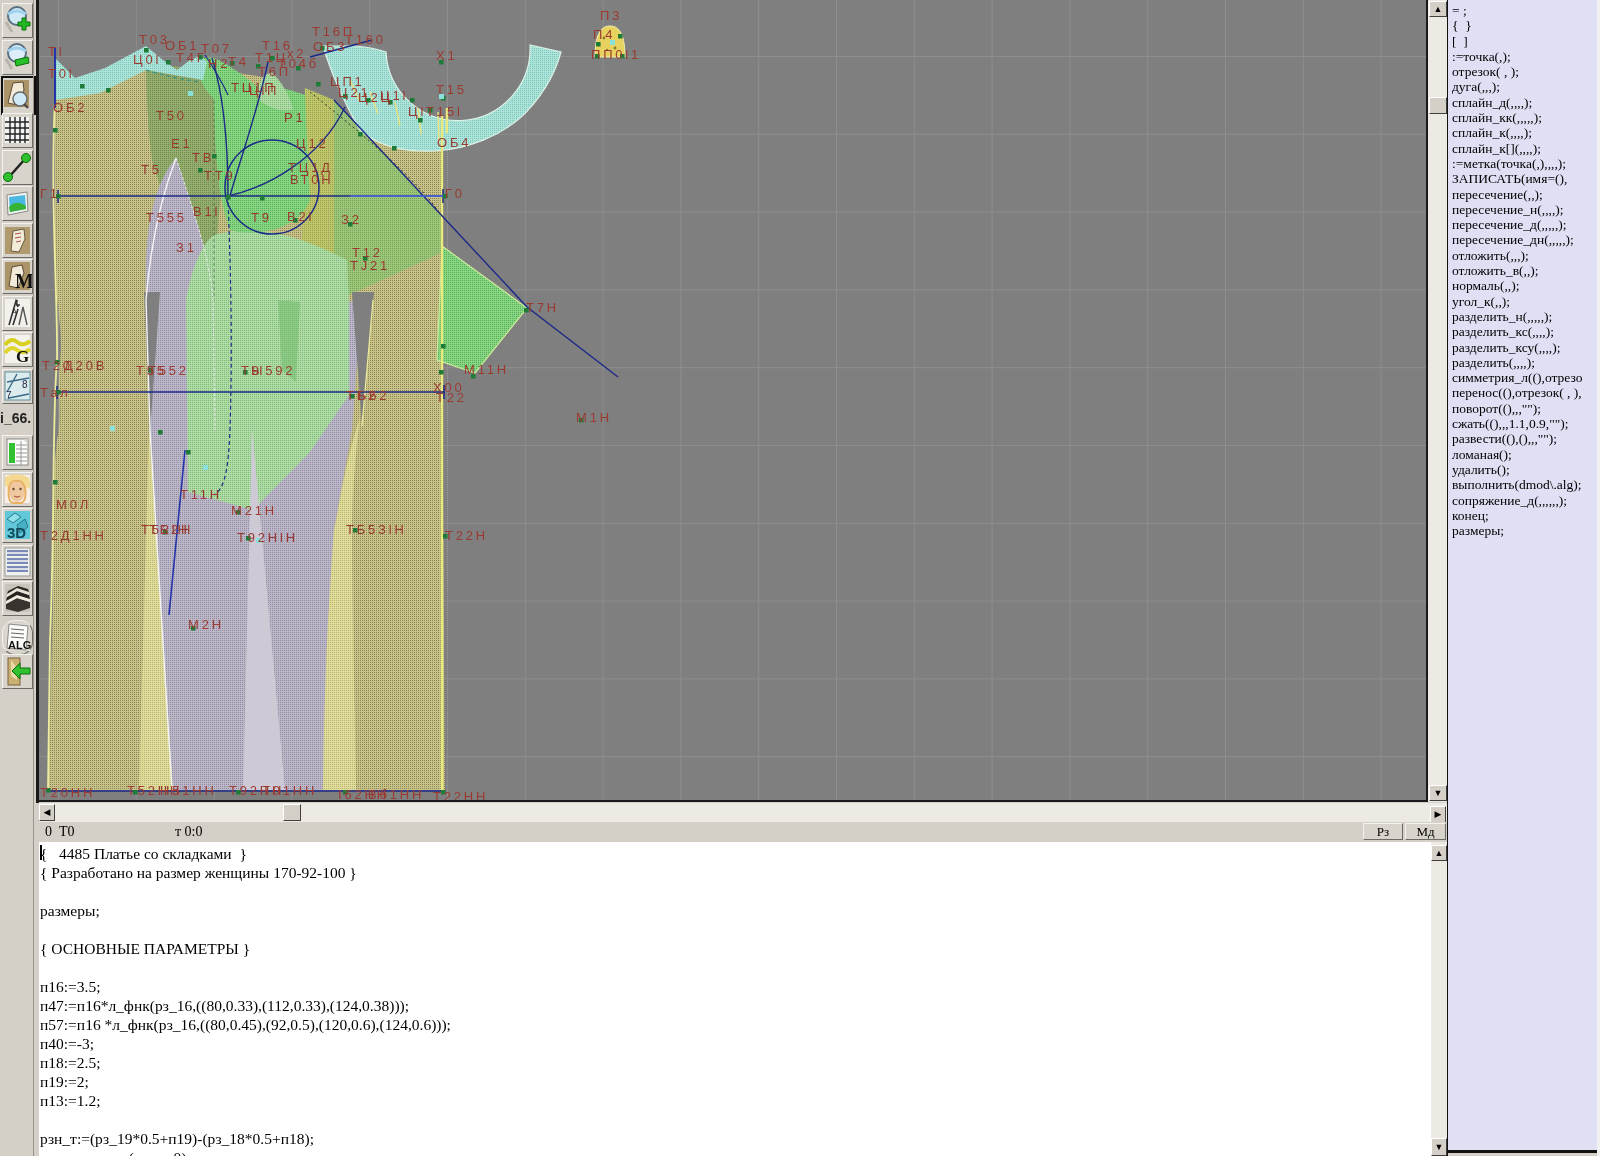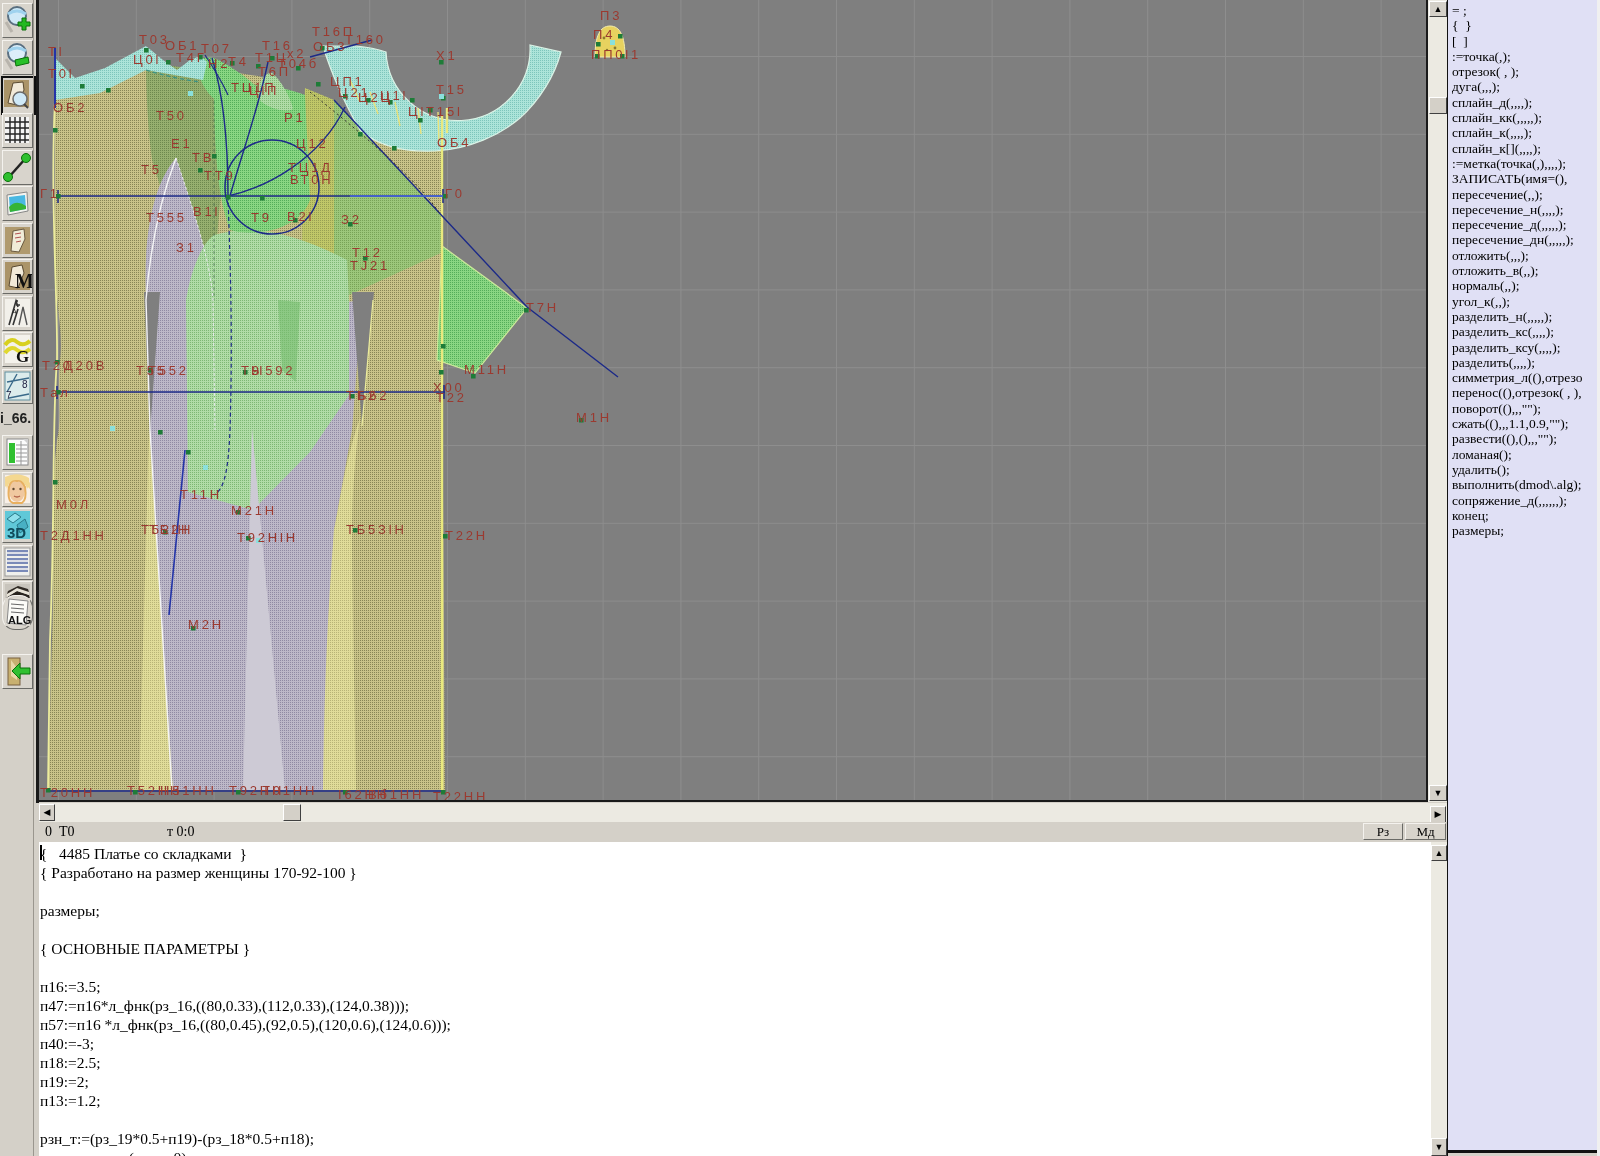--- a/index.html
+++ b/index.html
@@ -106,21 +106,21 @@
         <path d="M4 7h21M4 15h21M4 23h21" stroke="#c8cce0" stroke-width="1"></path>
       </svg></div>
 <div class="abs btn3d" style="left:2px;top:581px;width:29px;height:33px;"><svg width="29" height="33">
 <rect x="2" y="2" width="25" height="28" fill="#c8c4bc"></rect>
         <path d="M3 22 L14 16 L27 20 L27 26 L15 30 L3 27 Z" fill="#3a3430"></path>
         <path d="M3 19 L14 13 L27 17 L27 20 L14 16 L3 22 Z" fill="#f0ece0"></path>
         <path d="M4 15 L14 9 L26 13 L27 17 L14 13 L3 19 Z" fill="#28241f"></path>
         <path d="M4 12 L14 6 L26 10 L26 13 L14 9 L4 15 Z" fill="#e8e4d8"></path>
         <path d="M5 9 L15 4 L25 7 L26 10 L14 6 L4 12 Z" fill="#302a24"></path>
       </svg></div>
-<div class="abs btn3d" style="left:2px;top:595px;width:29px;height:33px;border-radius:13px;"><svg width="29" height="33">
+<div class="abs btn3d" style="left:2px;top:620px;width:29px;height:33px;border-radius:13px;"><svg width="29" height="33">
 <rect x="2" y="2" width="25" height="28" fill="#dcd8d0"></rect>
         <path d="M6 3 L25 5 L23 29 L4 27 Z" fill="#fcfcf8" stroke="#888"></path>
         <path d="M8 8 l13 1 M8 12 l13 1 M8 16 l13 1" stroke="#666" stroke-width="1"></path>
         <text x="5" y="28" font-size="11" font-weight="bold" fill="#111">ALG</text>
       </svg></div>
 <div class="abs btn3d" style="left:2px;top:654px;width:29px;height:33px;"><svg width="29" height="33">
 <rect x="5" y="3" width="12" height="27" fill="#c8b070" stroke="#786040"></rect>
         <path d="M8 5 l6 8 l0 12 l-6 -4 z" fill="#e8d8a8"></path>
         <path d="M27 13 h-10 v-5 l-8 8 l8 8 v-5 h10 z" fill="#30c030" stroke="#0a700a"></path>
       </svg></div>
@@ -316,21 +316,21 @@
 <div class="abs sbbtn" style="left:1429px;top:97px;width:18px;height:17px;"></div>
 <div class="abs sbbtn" style="left:1429px;top:785px;width:18px;height:16px;text-align:center;font-size:9px;line-height:14px;">▼</div>
 
 <div class="abs track" style="left:39px;top:803px;width:1408px;height:19px;"></div>
 <div class="abs sbbtn" style="left:39px;top:804px;width:16px;height:17px;text-align:center;font-size:9px;line-height:15px;">◀</div>
 <div class="abs sbbtn" style="left:283px;top:804px;width:18px;height:17px;"></div>
 <div class="abs sbbtn" style="left:1430px;top:806px;width:16px;height:17px;text-align:center;font-size:9px;line-height:15px;">▶</div>
 
 <div class="abs serif" style="left:39px;top:822px;width:1561px;height:20px;background:#d4d0c8;font-size:14px;color:#000;">
   <span class="abs" style="left:6px;top:2px;">0&nbsp;&nbsp;Т0</span>
-  <span class="abs" style="left:128px;top:2px;">т 0:0</span>
+  <span class="abs" style="left:136px;top:2px;">т 0:0</span>
   <div class="abs btn3d serif" style="left:1324px;top:1px;width:38px;height:15px;text-align:center;font-size:13px;line-height:15px;">Рз</div>
   <div class="abs btn3d serif" style="left:1366px;top:1px;width:39px;height:15px;text-align:center;font-size:13px;line-height:15px;">Мд</div>
 </div>
 
 <div class="abs serif" id="editor" style="left:39px;top:842px;width:1392px;height:314px;background:#ffffff;overflow:hidden;font-size:15.5px;line-height:19px;color:#000;white-space:pre;padding:2px 0 16px 1px;box-sizing:border-box;">{   4485 Платье со складками  }
 { Разработано на размер женщины 170-92-100 }
 
 размеры;
 
 { ОСНОВНЫЕ ПАРАМЕТРЫ }

